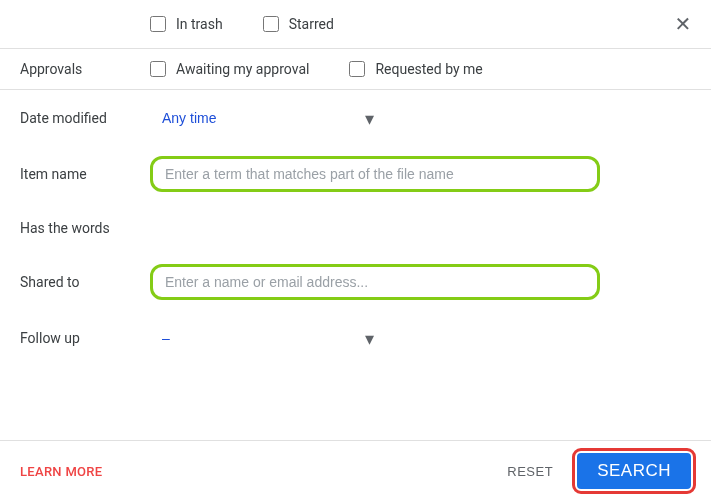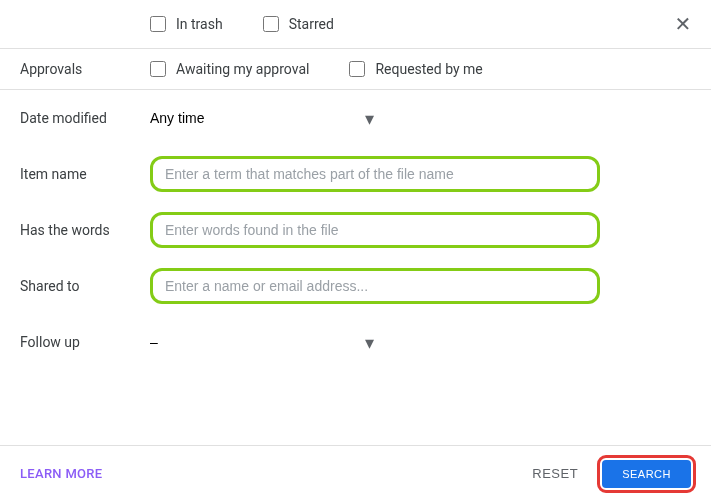--- a/index.html
+++ b/index.html
@@ -129,44 +129,45 @@
       min-width: 230px;
     }
     .dropdown-select {
       appearance: none;
       -webkit-appearance: none;
       width: 100%;
       height: 36px;
       border: none;
       background: transparent;
       font-size: 14px;
-      color: #000000;
+      color: #1d4ed8;
       cursor: pointer;
       padding-right: 28px;
       outline: none;
+      margin-left: 12px;
     }
     .dropdown-arrow {
       position: absolute;
       right: 6px;
       top: 50%;
       transform: translateY(-50%);
       pointer-events: none;
       color: #5f6368;
       font-size: 18px;
     }
     .footer {
       display: flex;
       align-items: center;
       justify-content: space-between;
       padding: 12px 20px;
       border-top: 1px solid #e0e0e0;
     }
     .learn-more {
       font-size: 13px;
-      color: #8b5cf6;
+      color: #ef4444;
       text-decoration: none;
       font-weight: 500;
       letter-spacing: 0.3px;
       cursor: pointer;
       text-transform: uppercase;
     }
     .footer-buttons {
       display: flex;
       align-items: center;
       gap: 12px;
@@ -180,21 +181,21 @@
       font-weight: 500;
       letter-spacing: 0.5px;
       text-transform: uppercase;
       padding: 8px 12px;
     }
     .search-btn {
       background: #1a73e8;
       color: #fff;
       border: none;
       border-radius: 4px;
-      font-size: 11px;
+      font-size: 17px;
       font-weight: 500;
       letter-spacing: 0.5px;
       text-transform: uppercase;
       padding: 8px 20px;
       cursor: pointer;
       outline: 3px solid #e53935;
       outline-offset: 2px;
     }
   </style>
 </head>
@@ -254,23 +255,20 @@
 
     <div class="form-row">
       <span class="form-label">Item name</span>
       <div class="form-control">
         <input type="text" class="text-input" placeholder="Enter a term that matches part of the file name" style="">
       </div>
     </div>
 
     <div class="form-row">
       <span class="form-label">Has the words</span>
-      <div class="form-control">
-        <input type="text" class="text-input" placeholder="Enter words found in the file" style="">
-      </div>
     </div>
 
     <div class="form-row">
       <span class="form-label">Shared to</span>
       <div class="form-control">
         <input type="text" class="text-input" placeholder="Enter a name or email address..." style="">
       </div>
     </div>
 
     <div class="form-row">

